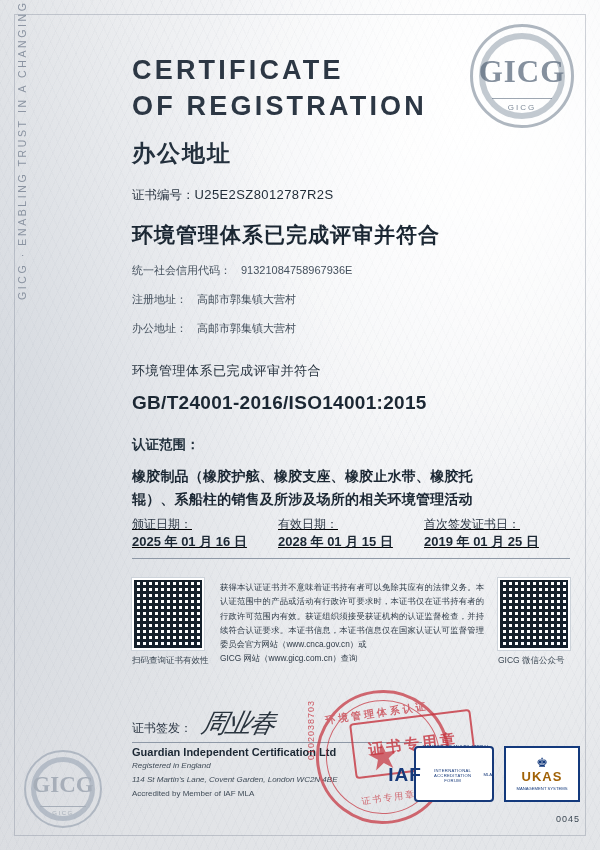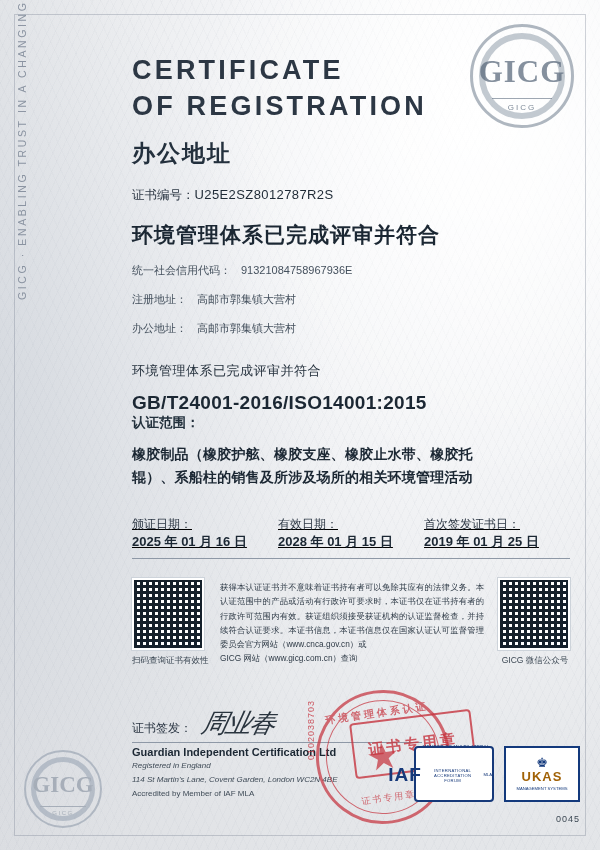--- a/index.html
+++ b/index.html
@@ -112,36 +112,36 @@
   }
 
   .kv{margin-top:14px;display:flex;align-items:baseline;gap:10px;}
   .kv .k{font-size:11px;color:#44505d;}
   .kv .v{font-size:11px;color:#44505d;}
 
   .stmt{margin-top:26px;font-size:13px;color:#25313d;letter-spacing:.5px;}
   .standard{
     margin-top:12px;font-size:19px;font-weight:bold;color:#1b2733;letter-spacing:.3px;
   }
-  .scope-label{font-size:13.5px;font-weight:bold;color:#22303c;}
+  .scope-label{margin-top:22px;font-size:13.5px;font-weight:bold;color:#22303c;}
   .scope-text{
     margin-top:11px;font-size:14px;font-weight:bold;color:#1b2733;line-height:1.62;letter-spacing:.2px;
   }
 
   
   .dates{position:absolute;left:132px;right:30px;top:516px;text-decoration:underline;}
   .dates .hdr{display:flex;font-size:12px;color:#2c3744;}
   .dates .hdr span{flex:1;}
   .dates .vals{display:flex;font-size:13px;font-weight:bold;color:#1b2733;}
   .dates .vals span{flex:1;}
   .dates .rule{margin-top:7px;height:1px;background:#8e98a6;}
 
   
   .qrblock{position:absolute;left:132px;right:28px;top:578px;display:flex;gap:14px;}
-  .qrcol{width:74px;text-align:center;}
+  .qrcol{width:74px;}
   .qr{
     width:68px;height:68px;
     background-color:#ffffff;
     background-image:
       repeating-linear-gradient(90deg,#15202b 0 3px,rgba(255,255,255,0) 3px 6px),
       repeating-linear-gradient(0deg,#15202b 0 3px,rgba(255,255,255,0) 3px 6px),
       repeating-linear-gradient(45deg,rgba(255,255,255,.75) 0 4px,rgba(0,0,0,0) 4px 8px);
     background-blend-mode:normal,multiply,screen;
     border:2px solid #fff;
     box-shadow:0 0 0 1px #cdd3da;

